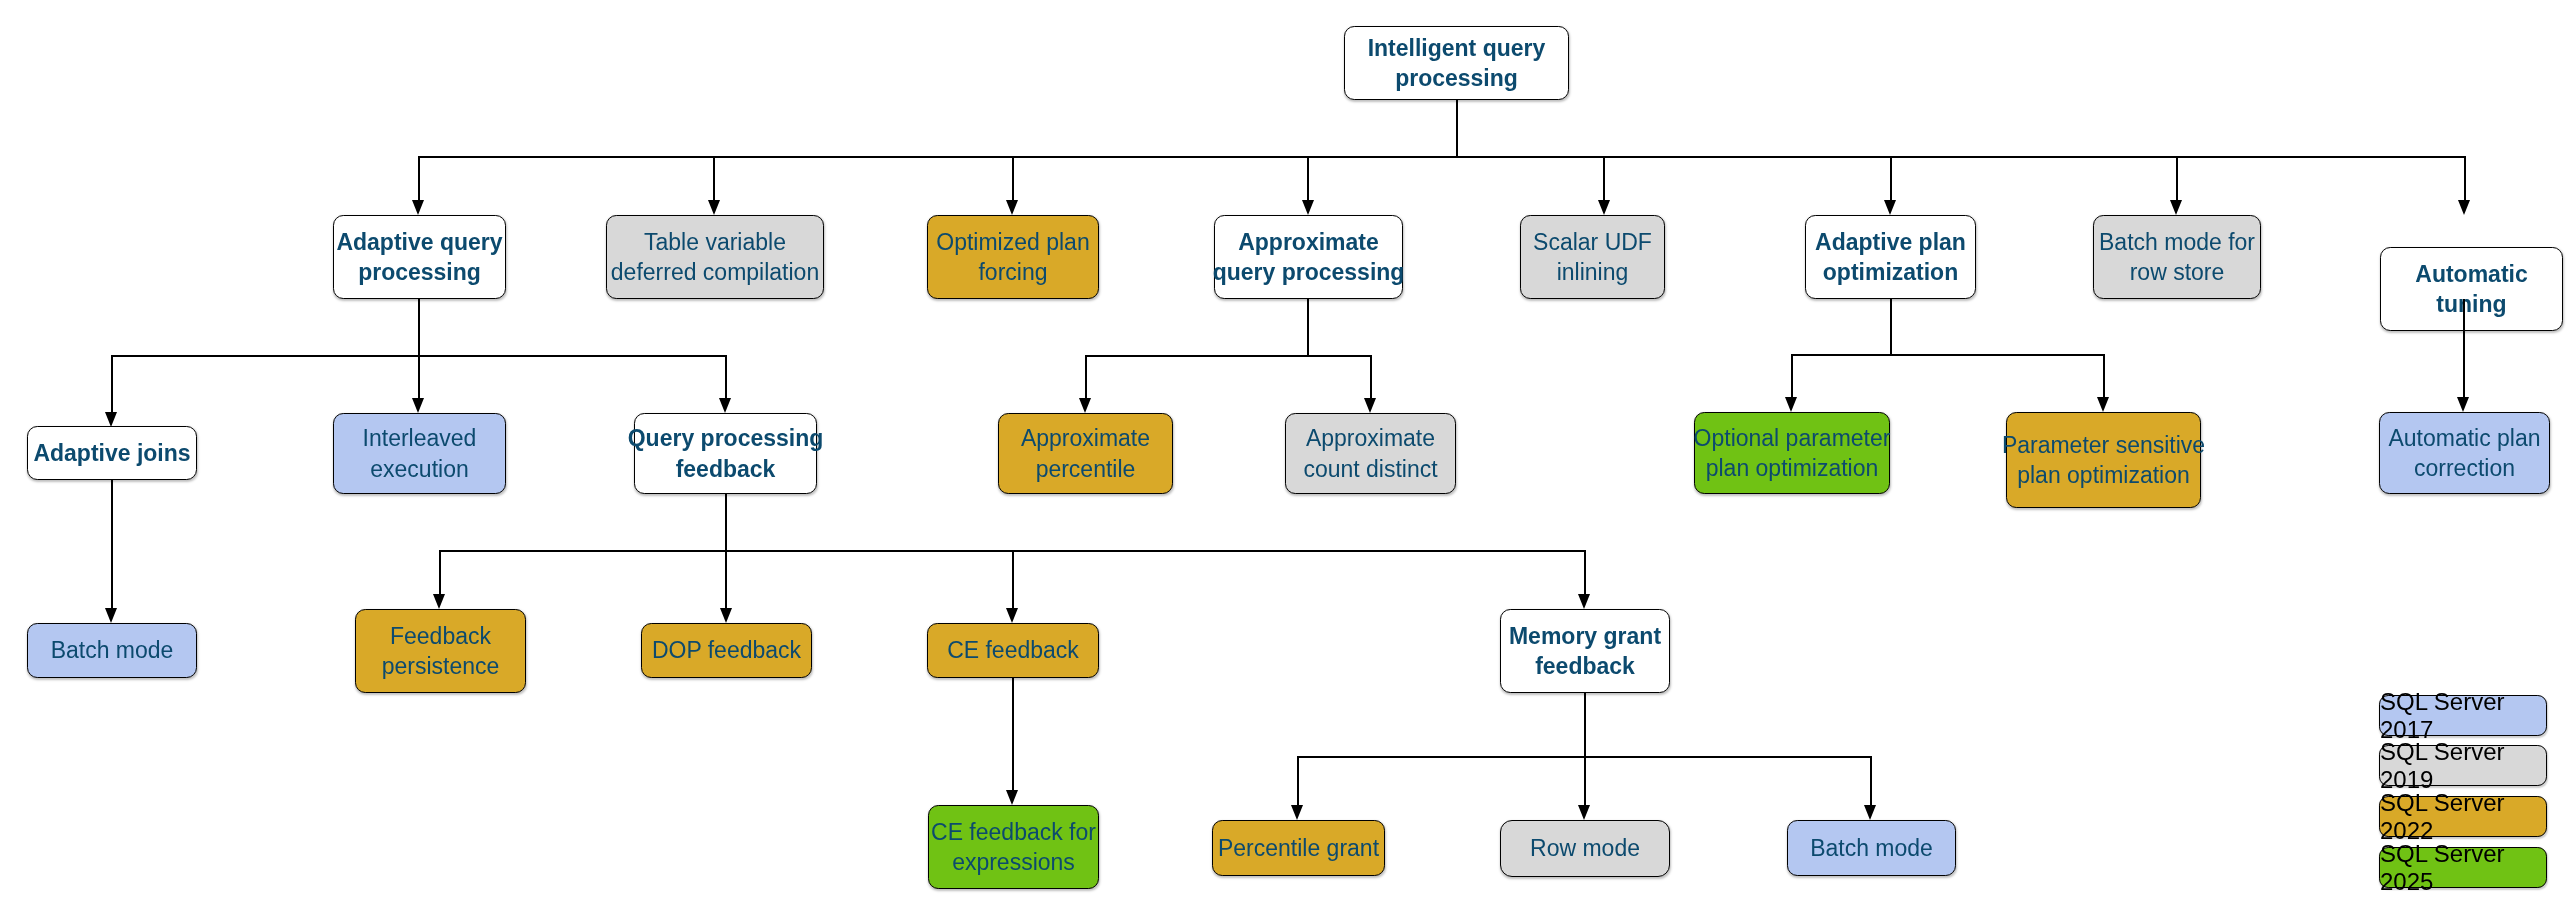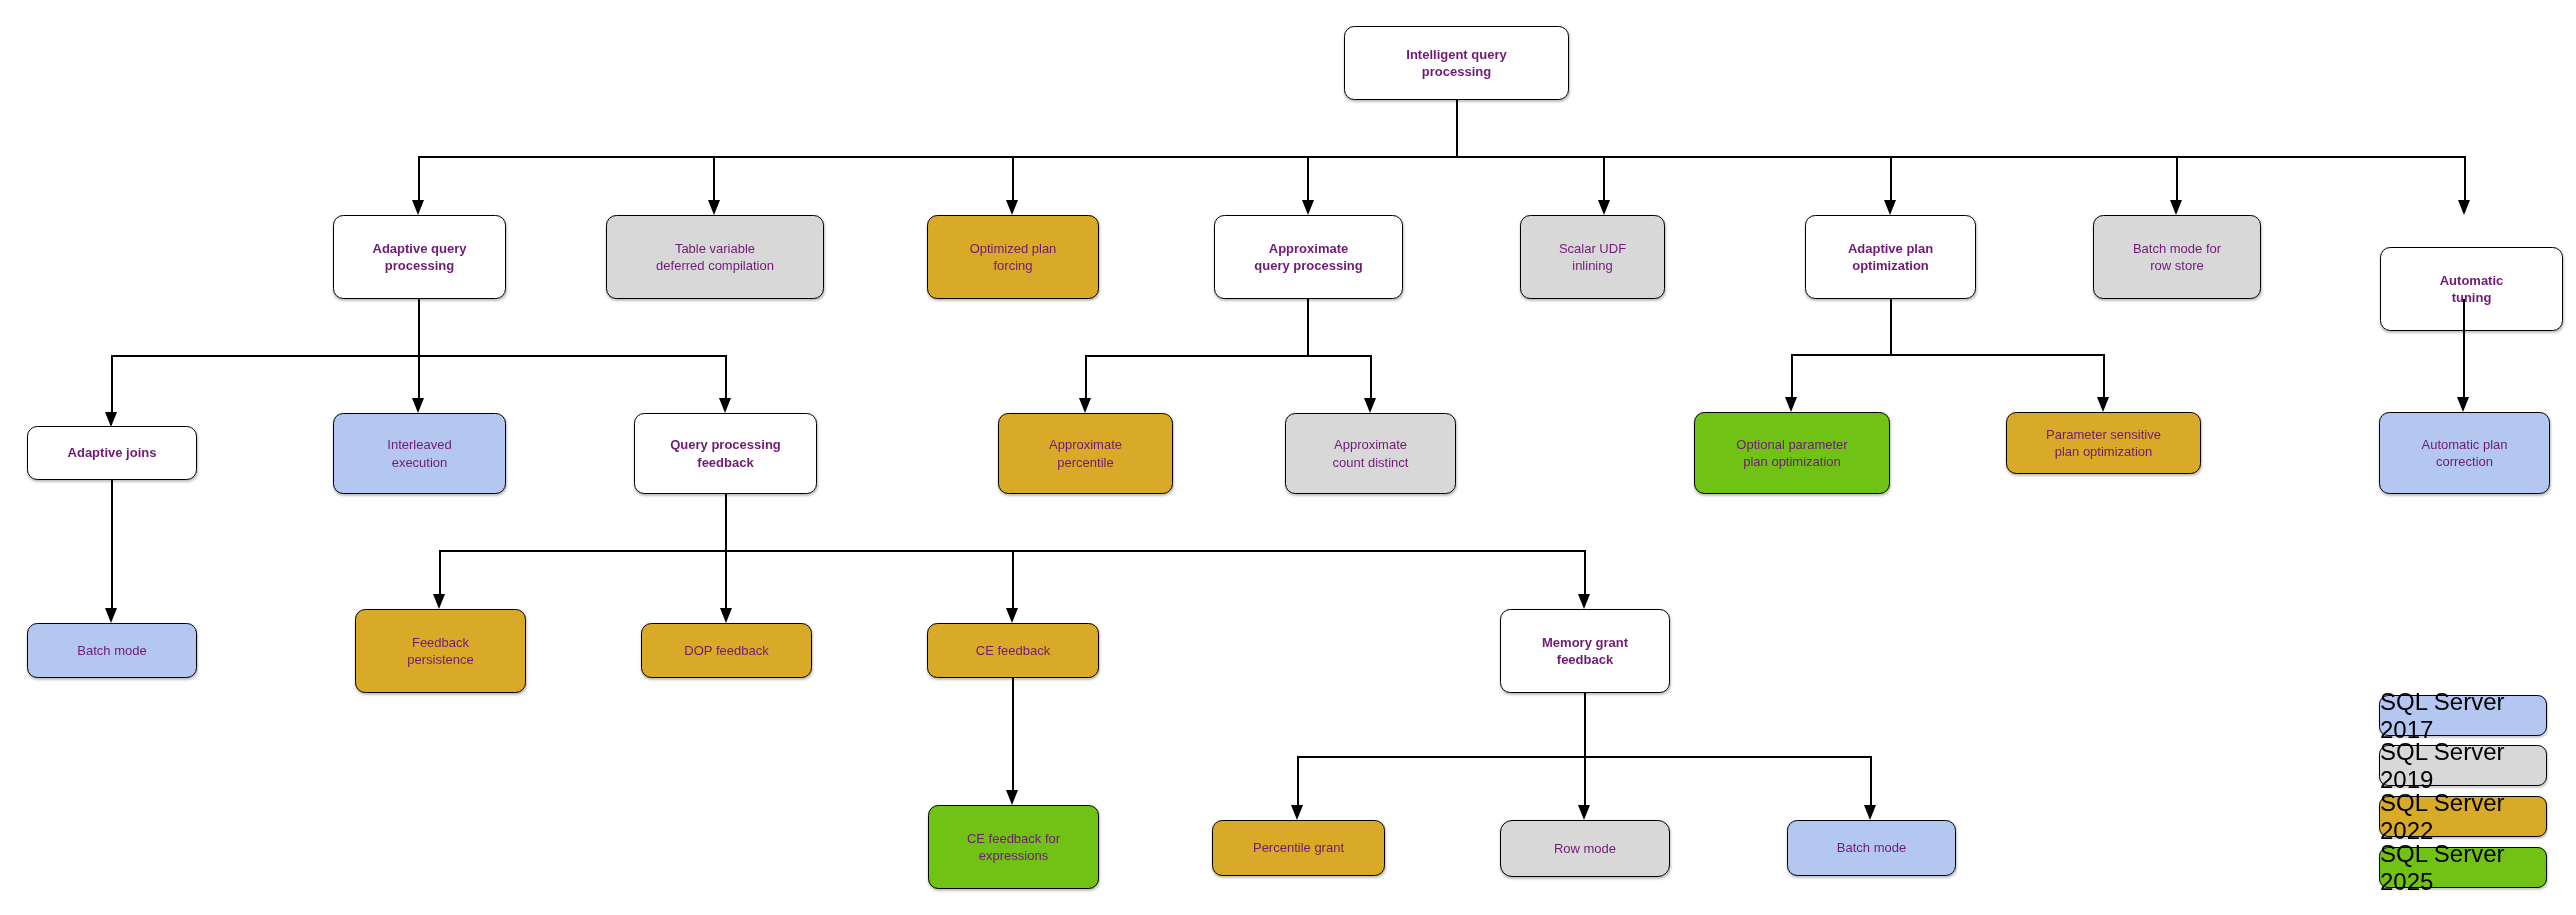--- a/index.html
+++ b/index.html
@@ -14,26 +14,26 @@
     height: 916px;
     background: #ffffff;
     overflow: hidden;
   }
   .node {
     position: absolute;
     box-sizing: border-box;
     border: 1.7px solid #000000;
     border-radius: 10.3px;
     background: #ffffff;
-    color: #701a75;
+    color: #0c4a6e;
     display: flex;
     align-items: center;
     justify-content: center;
     text-align: center;
-    font-size: 13px;
+    font-size: 23px;
     line-height: 1.32;
     white-space: pre;
     box-shadow: 0.6px 1.7px 2.3px rgba(0,0,0,0.25);
   }
   .node.bold { font-weight: 700; }
   .conn {
     position: absolute;
     background: #000000;
   }
   .arrow {
@@ -83,21 +83,21 @@
     <div class="node" style="left: 333px; top: 413px; width: 173px; height: 81px; background: rgb(180, 199, 241);">Interleaved
 execution</div>
     <div class="node bold" style="left: 634px; top: 413px; width: 183px; height: 81px; background: rgb(255, 255, 255);">Query processing
 feedback</div>
     <div class="node" style="left: 998px; top: 413px; width: 175px; height: 81px; background: rgb(217, 169, 40);">Approximate
 percentile</div>
     <div class="node" style="left: 1285px; top: 413px; width: 171px; height: 81px; background: rgb(216, 216, 216);">Approximate
 count distinct</div>
     <div class="node" style="left: 1694px; top: 412px; width: 196px; height: 82px; background: rgb(112, 194, 20);">Optional parameter
 plan optimization</div>
-    <div class="node" style="left: 2006px; top: 412px; width: 195px; height: 62px; background: rgb(217, 169, 40);">Parameter sensitive
+    <div class="node" style="left: 2006px; top: 412px; width: 195px; height: 96px; background: rgb(217, 169, 40);">Parameter sensitive
 plan optimization</div>
     <div class="node" style="left: 2379px; top: 412px; width: 171px; height: 82px; background: rgb(180, 199, 241);">Automatic plan
 correction</div>
     <div class="node" style="left: 27px; top: 623px; width: 170px; height: 55px; background: rgb(180, 199, 241);">Batch mode</div>
     <div class="node" style="left: 355px; top: 609px; width: 171px; height: 84px; background: rgb(217, 169, 40);">Feedback
 persistence</div>
     <div class="node" style="left: 641px; top: 623px; width: 171px; height: 55px; background: rgb(217, 169, 40);">DOP feedback</div>
     <div class="node" style="left: 927px; top: 623px; width: 172px; height: 55px; background: rgb(217, 169, 40);">CE feedback</div>
     <div class="node bold" style="left: 1500px; top: 609px; width: 170px; height: 84px; background: rgb(255, 255, 255);">Memory grant
 feedback</div>

